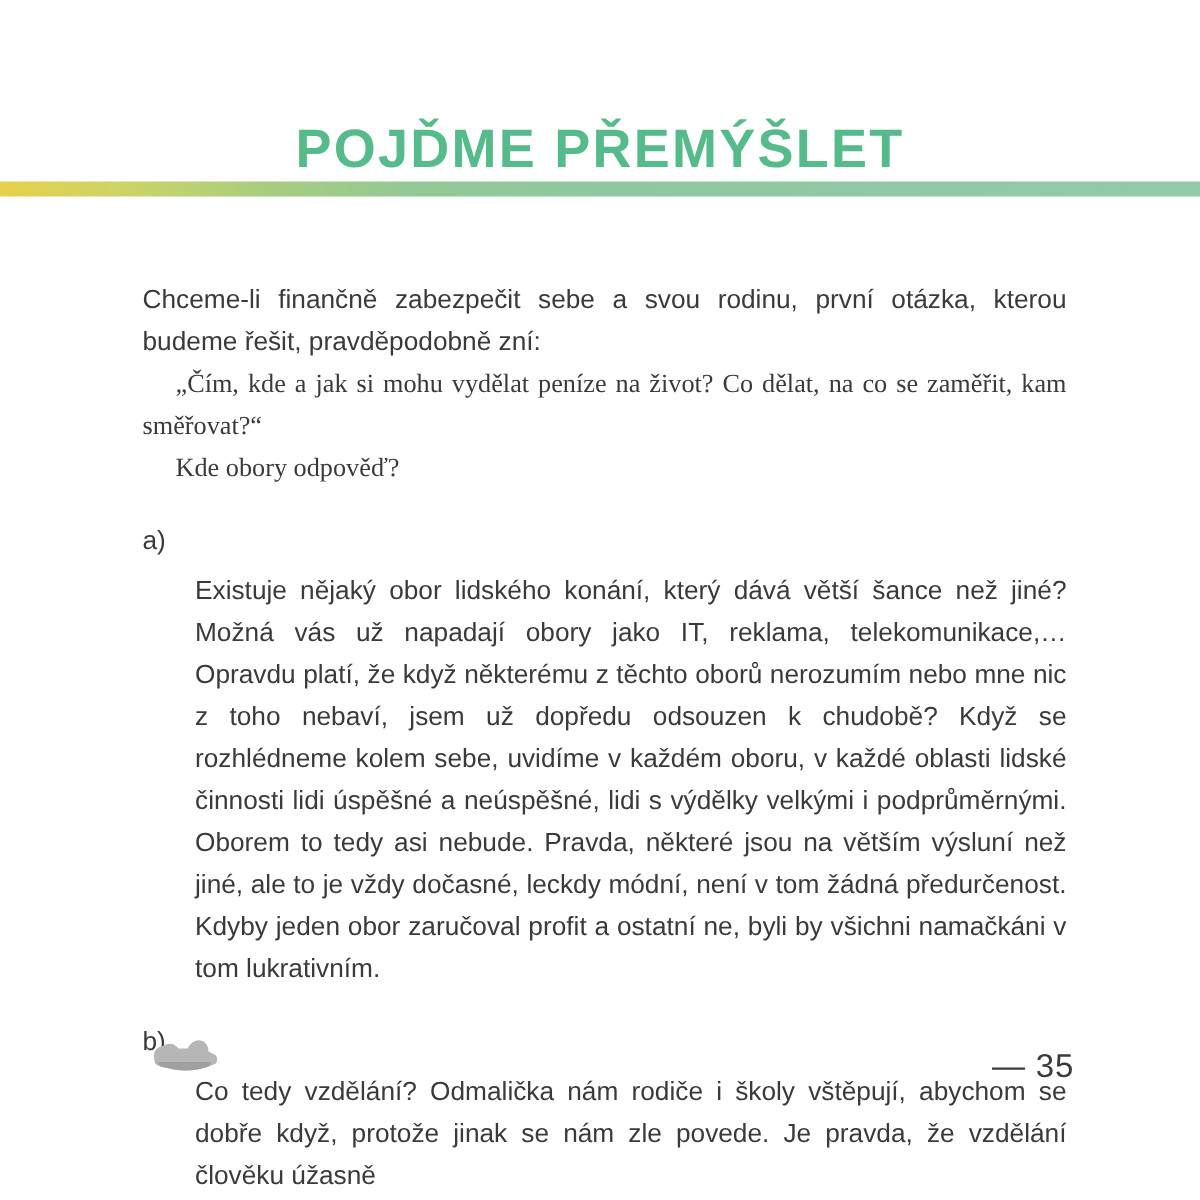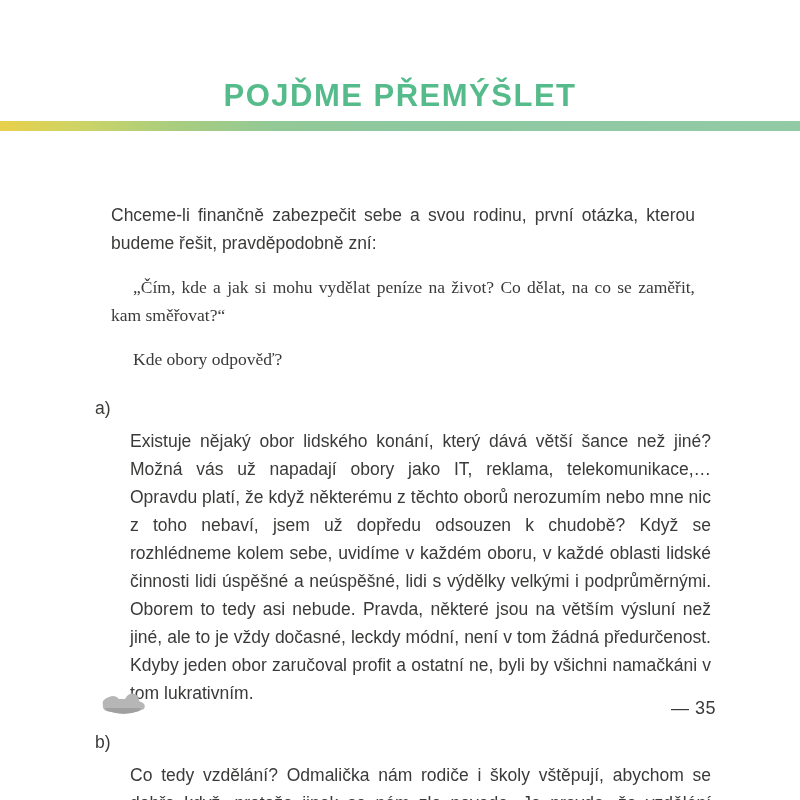--- a/index.html
+++ b/index.html
@@ -16,21 +16,21 @@
     font-family: "Liberation Sans", "DejaVu Sans", sans-serif;
     color: #3a3a39;
   }
   .title {
     position: absolute;
     top: 78px;
     left: 0;
     width: 800px;
     margin: 0;
     text-align: center;
-    font-size: 31px;
+    font-size: 36px;
     font-weight: 700;
     letter-spacing: 1.5px;
     color: #56bb8a;
   }
   .gradient-bar {
     position: absolute;
     top: 121px;
     left: 0;
     width: 800px;
     height: 10px;
@@ -44,21 +44,21 @@
   }
   .body-text {
     position: absolute;
     top: 185px;
     left: 95px;
     width: 616px;
     font-size: 17.5px;
     line-height: 28px;
   }
   .para {
-    margin: 16px;
+    margin: 0;
     text-align: justify;
   }
   .para.indent {
     text-indent: 22px;
     font-family: Liberation Serif, serif;
   }
   .list-item {
     display: flex;
     margin-top: 21px;
     align-items: flex-start;
@@ -77,21 +77,21 @@
     position: absolute;
     left: 98px;
     top: 690px;
     width: 50px;
     height: 28px;
   }
   .page-number {
     position: absolute;
     top: 698px;
     right: 84px;
-    font-size: 18px;
+    font-size: 22px;
     font-weight: 500;
     color: #3a3a39;
     letter-spacing: 0.5px;
   }
 </style>
 </head>
 <body>
 
 <div class="page">
 

